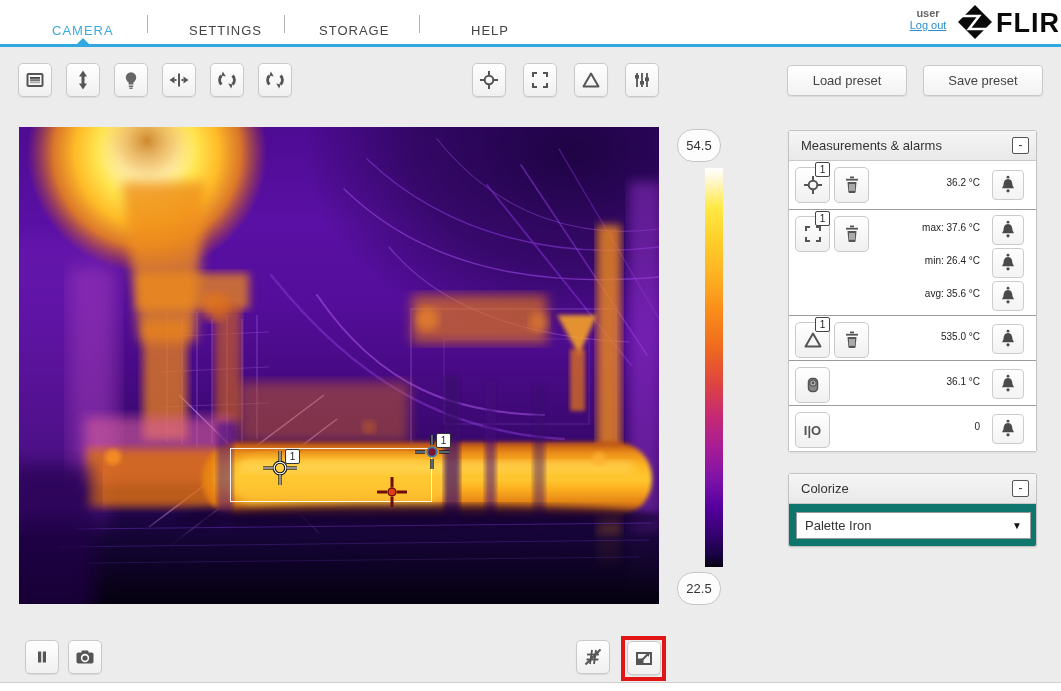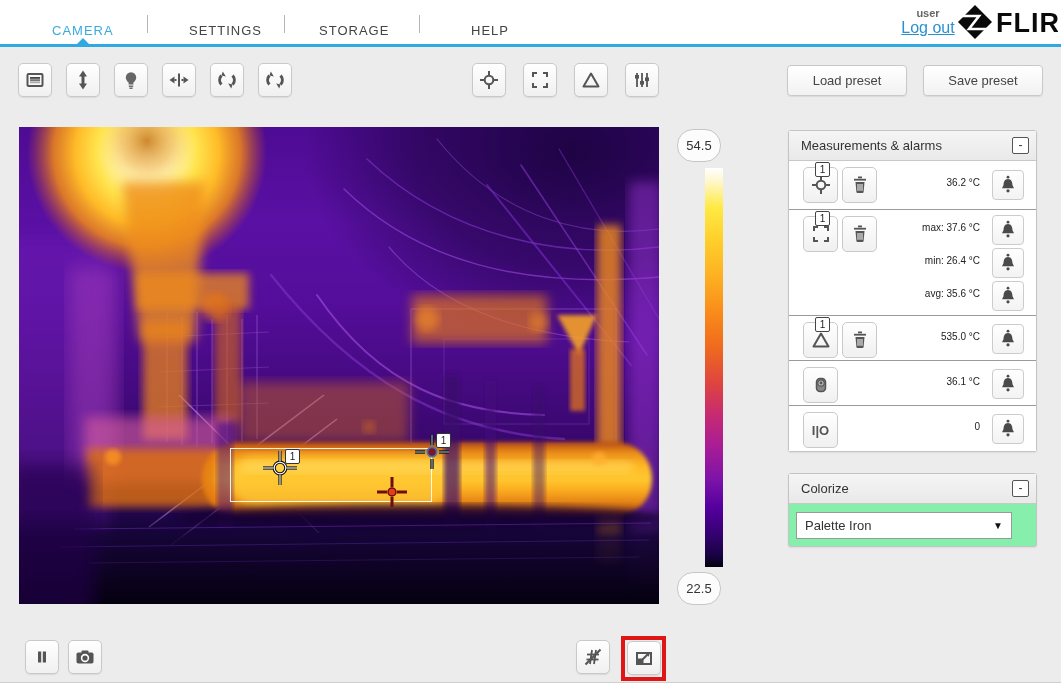--- a/index.html
+++ b/index.html
@@ -10,21 +10,21 @@
   
   .nav { position:absolute; left:0; top:0; width:1061px; height:47px; background:#fff; }
   .nav-underline { position:absolute; left:0; bottom:0; width:100%; height:3px; background:#2fa9e0; }
   .nav-notch { position:absolute; bottom:3px; left:77px; width:0; height:0;
                border-left:6px solid transparent; border-right:6px solid transparent; border-bottom:6px solid #2fa9e0; }
   .nav-item { position:absolute; top:23px; font-size:13px; letter-spacing:1px; color:#444; cursor:pointer; }
   .nav-item.active { color:#3aabdf; }
   .nav-sep { position:absolute; top:15px; width:1px; height:18px; background:#b5b5b5; }
   .user-block { position:absolute; left:900px; top:7px; width:56px; text-align:center; }
   .user-name { font-size:11px; color:#666;font-weight:bold; }
-  .logout { font-size:16px; color:#2a90d0; text-decoration:underline; cursor:pointer; }
+  .logout { font-size:11px; color:#2a90d0; text-decoration:underline; cursor:pointer; }
   .brand-logo { position:absolute; left:958px; top:3px; }
 
   
   .content { position:absolute; left:0; top:47px; width:1061px; height:636px; background:#ececec; border-bottom:1px solid #cfcfcf; }
 
   
   .ibtn { position:absolute; width:34px; height:34px; border:1px solid #c9c9c9; border-radius:5px;
           background:linear-gradient(#ffffff,#f0f0f0); box-shadow:0 1px 1px rgba(0,0,0,.08);
           display:flex; align-items:center; justify-content:center; cursor:pointer; }
   .preset-btn { position:absolute; width:120px; height:31px; border:1px solid #c9c9c9; border-radius:4px;
@@ -40,40 +40,40 @@
                   border-radius:2px; font-size:10px; line-height:13px; text-align:center; color:#222; z-index:4; }
 
   
   .scale-box { position:absolute; left:677px; width:44px; height:33px; background:#fcfcfc; border:1px solid #c6c6c6;
                border-radius:16px; font-size:13px; color:#333; display:flex; align-items:center; justify-content:center; }
   .scale-bar { position:absolute; left:705px; top:121px; width:18px; height:399px;
     background:linear-gradient(to bottom,#ffffff 0%,#fff8d0 3%,#ffe943 10%,#ffcf2b 18%,#fdb122 27%,#f98c1a 36%,
       #ef6a1e 45%,#de4440 54%,#c62a72 62%,#a81c96 70%,#7d13a8 78%,#55009f 85%,#33026f 92%,#180343 97%,#050110 100%); }
 
   
-  .panel { position:absolute; left:788px; width:249px; background:#86efac; border:1px solid #c4c4c4;
+  .panel { position:absolute; left:788px; width:249px; background:#0f766e; border:1px solid #c4c4c4;
            border-radius:3px; box-shadow:0 1px 2px rgba(0,0,0,.07); }
   .panel-header { position:relative; height:30px; display:flex; align-items:center; padding:0 7px 0 12px;
            background:linear-gradient(#f5f5f5,#e9e9e9); border-bottom:1px solid #c8c8c8; font-size:13px; color:#333; }
   .panel-header.noline { border-bottom:none; }
   .panel-toggle { margin-left:auto; width:17px; height:17px; background:#fff; border:1px solid #555; border-radius:2px;
            font-size:12px; line-height:14px; text-align:center; color:#333; cursor:pointer; }
   .m-row { position:relative; background:#fff; }
   .m-row + .m-row { border-top:1px solid #9b9b9b; }
   .mi-btn { position:absolute; left:6px; top:6px; width:35px; height:36px; border:1px solid #c9c9c9; border-radius:5px;
-           background:linear-gradient(#ffffff,#f0f0f0); display:flex; align-items:center; justify-content:center; cursor:pointer;margin-left:8px; }
+           background:linear-gradient(#ffffff,#f0f0f0); display:flex; align-items:center; justify-content:center; cursor:pointer; }
   .mi-btn.second { left:45px; }
   .row-badge { position:absolute; left:26px; top:1px; width:15px; height:15px; background:#fff; border:1px solid #444;
            border-radius:2px; font-size:10px; line-height:13px; text-align:center; color:#222; z-index:3; }
   .bell-btn { position:absolute; right:12px; width:32px; height:30px; border:1px solid #ccc; border-radius:4px;
            background:linear-gradient(#ffffff,#f3f3f3); display:flex; align-items:center; justify-content:center; cursor:pointer; }
   .m-val { position:absolute; right:56px; font-size:10px; color:#222; }
   .io-label { font-size:13px; font-weight:bold; color:#555; }
 
-  .palette-select { position:absolute; left:7px; top:38px; width:216px; height:27px; background:#fff;
+  .palette-select { position:absolute; left:7px; top:38px; width:235px; height:27px; background:#fff;
            border:1px solid #999; font-size:13px; color:#333; display:flex; align-items:center; padding:0 8px; cursor:pointer; }
   .palette-arrow { margin-left:auto; font-size:10px; color:#111; }
 
   
   .red-highlight { position:absolute; left:621px; top:589px; width:45px; height:45px; border:4px solid #e01616; z-index:6; }
 </style>
 </head>
 <body>
 
 <div class="page">

